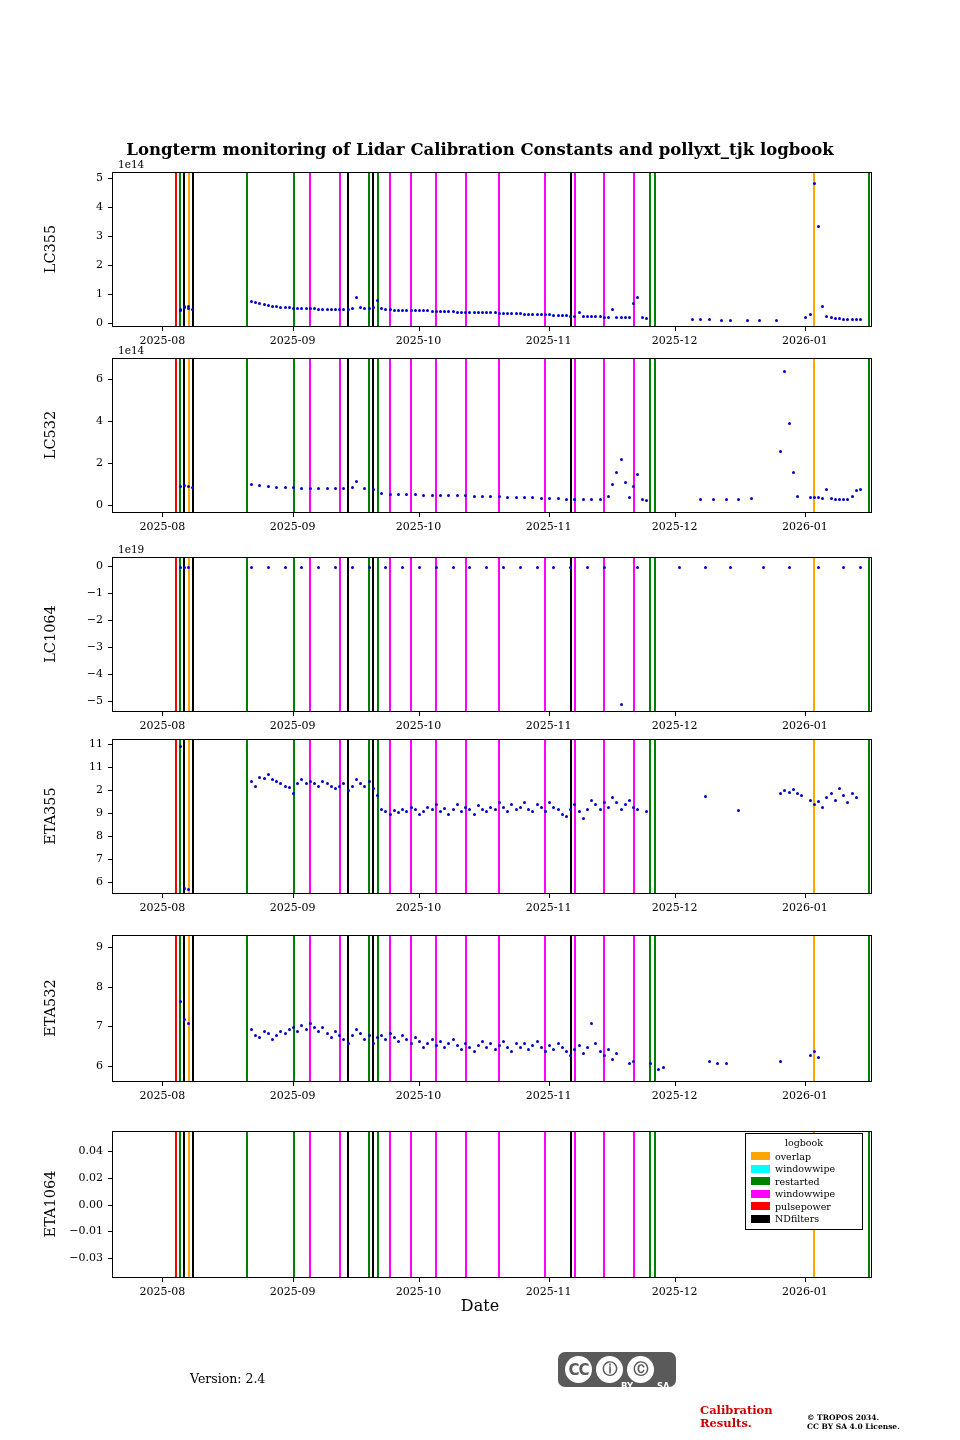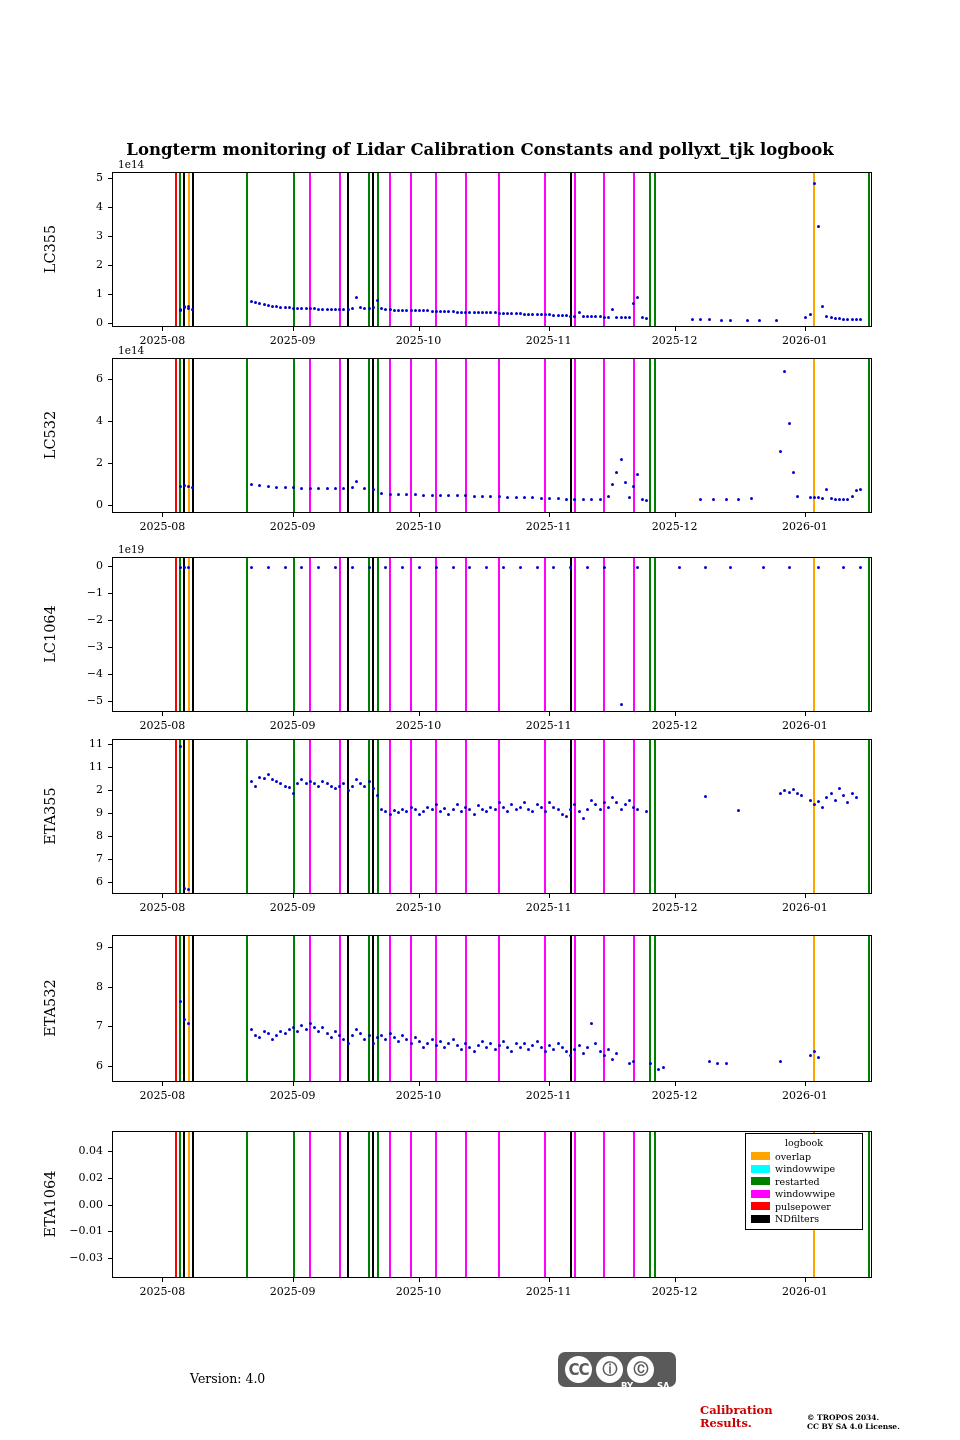--- a/index.html
+++ b/index.html
@@ -144,22 +144,23 @@
     font-weight:bold;
     font-size:7.5px;
     line-height:9px;
   }
 </style>
 </head>
 <body>
 
 <div id="figure">
   <div class="fig-title">Longterm monitoring of Lidar Calibration Constants and pollyxt_tjk logbook</div>
-
-  <div class="version" style="left:190px; top:1371px;">Version: 4.0</div>
+  <div class="xaxis-title" style="top:1296px;">Date</div>
+
+  <div class="version" style="left:190px; top:1371px;">Version: 2.4</div>
 
   <div class="cc-badge" style="left:558px; top:1352px; width:118px; height:35px;">
     <div class="cc-circle">CC</div>
     <div class="cc-circle">ⓘ</div>
     <div class="cc-circle">Ⓒ</div>
   </div>
   <div class="cc-sub" style="left:621px; top:1381px;">BY</div>
   <div class="cc-sub" style="left:657px; top:1381px;">SA</div>
 
   <div class="prelim" style="left:700px; top:1404px;">

